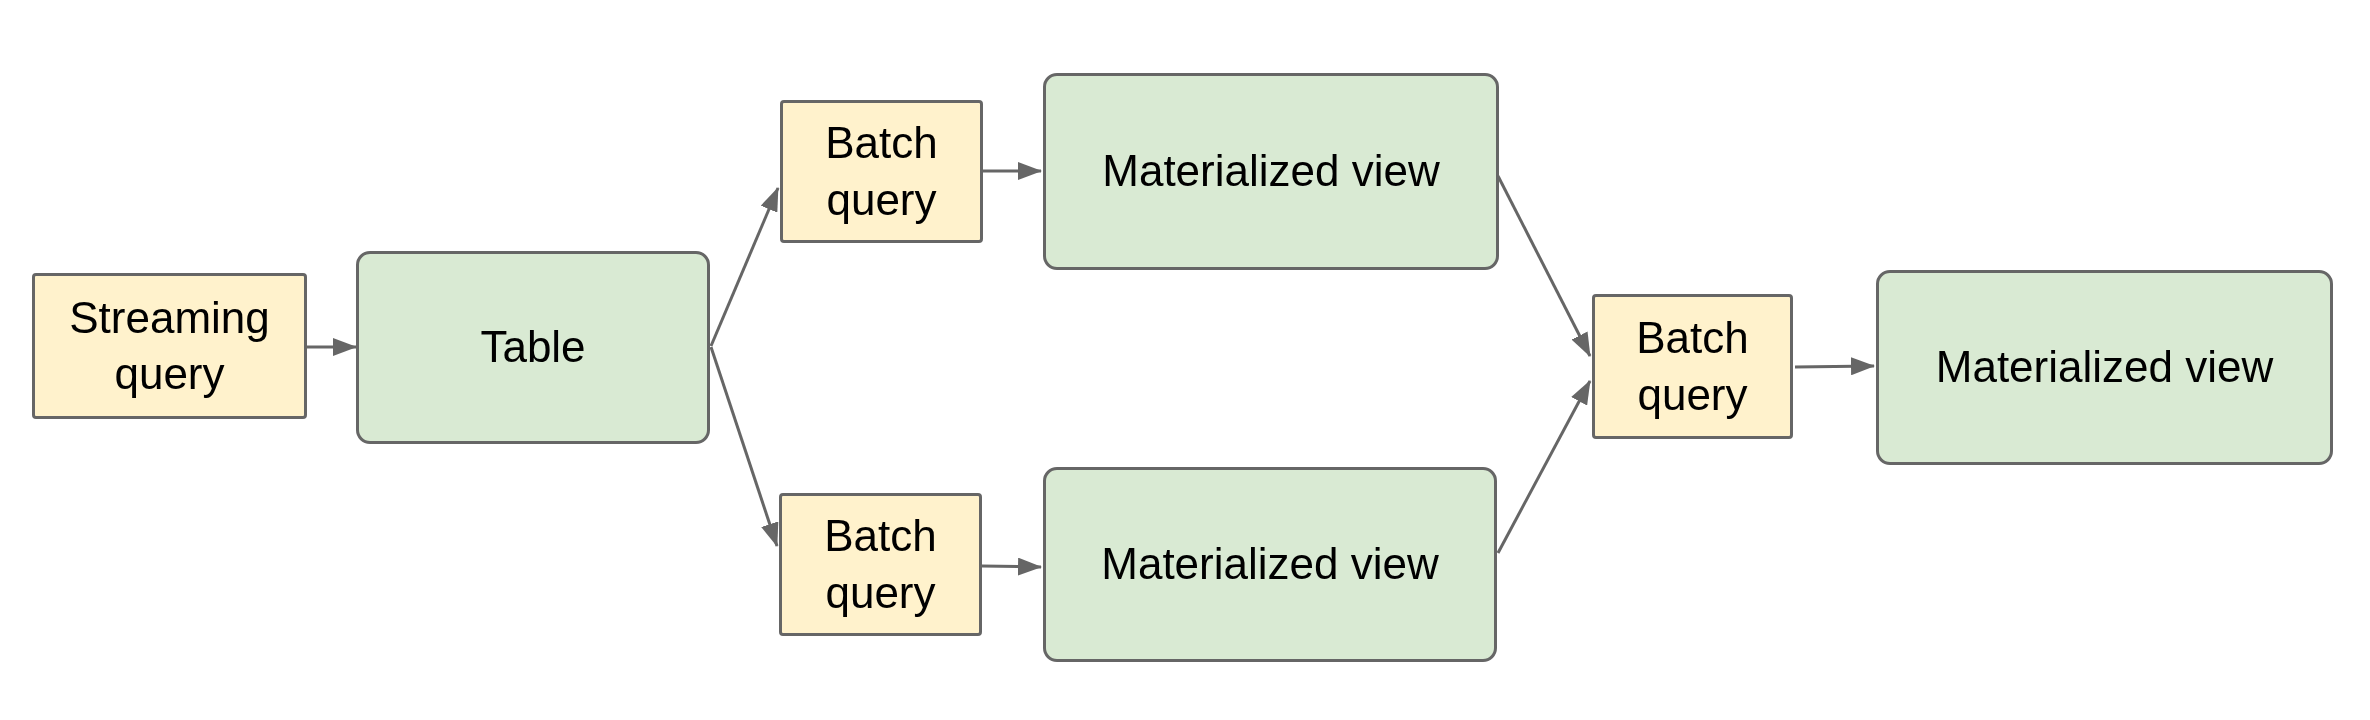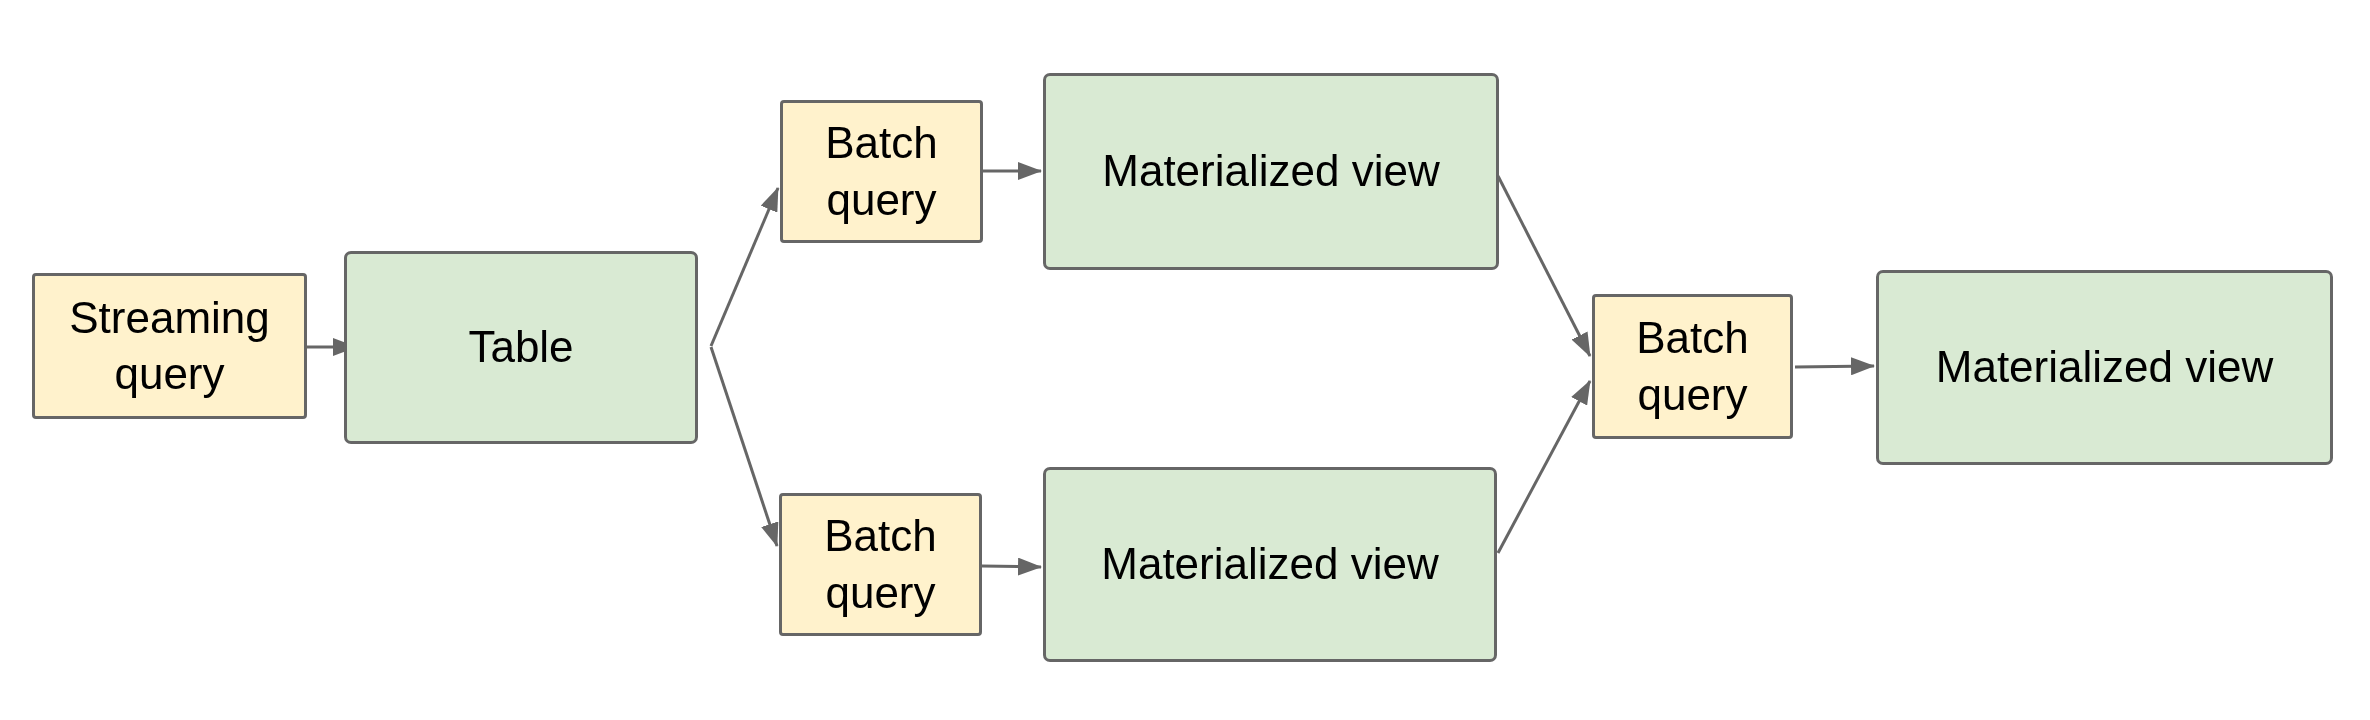--- a/index.html
+++ b/index.html
@@ -38,21 +38,21 @@
     font-size: 44px;
     line-height: 1.28;
     border: 3px solid var(--border, #666666);
   }
   .node.query {
     background: var(--query-fill, #fff2cc);
     border-radius: 4px;
   }
   .node.view {
     background: var(--view-fill, #d9ead3);
-    border-radius: 7px;
+    border-radius: 14px;
     align-items: center;
   }
 </style>
 </head>
 <body>
 
 <div class="canvas">
 
   <svg class="edges" viewBox="0 0 2370 720" xmlns="http://www.w3.org/2000/svg">
     <defs>
@@ -67,21 +67,21 @@
     <line x1="982" y1="566" x2="1041" y2="567" marker-end="url(#ah)"></line>
     <line x1="1498" y1="176" x2="1590" y2="356" marker-end="url(#ah)"></line>
     <line x1="1498" y1="553" x2="1590" y2="381" marker-end="url(#ah)"></line>
     <line x1="1795" y1="367" x2="1874" y2="366" marker-end="url(#ah)"></line>
   </svg>
 
   <div class="node query" style="left:32px; top:273px; width:275px; height:146px;">
     <span>Streaming query</span>
   </div>
 
-  <div class="node view" style="left:344px; top:251px; width:354px; height:193px;">
+  <div class="node view" style="left:356px; top:251px; width:354px; height:193px;">
     <span>Table</span>
   </div>
 
   <div class="node query" style="left:780px; top:100px; width:203px; height:143px;">
     <span>Batch query</span>
   </div>
 
   <div class="node view" style="left:1043px; top:73px; width:456px; height:197px;">
     <span>Materialized view</span>
   </div>

